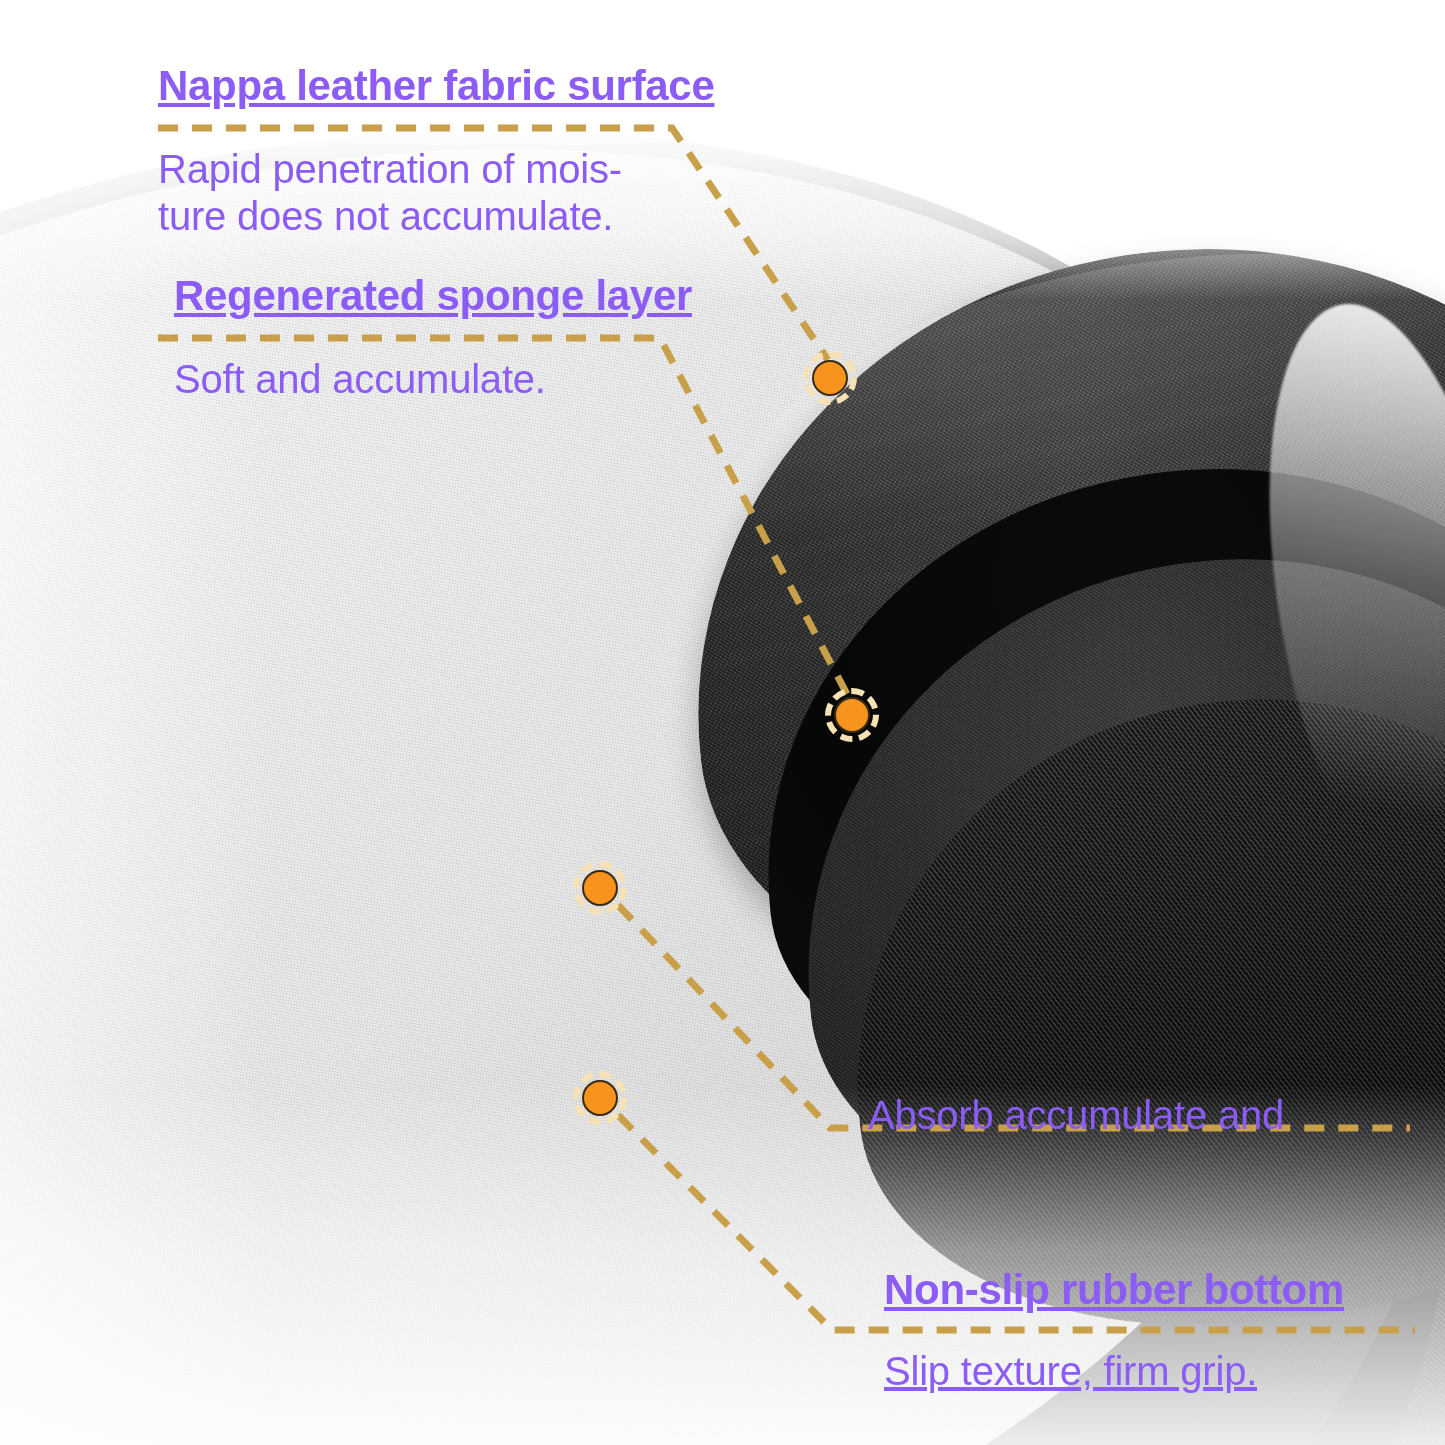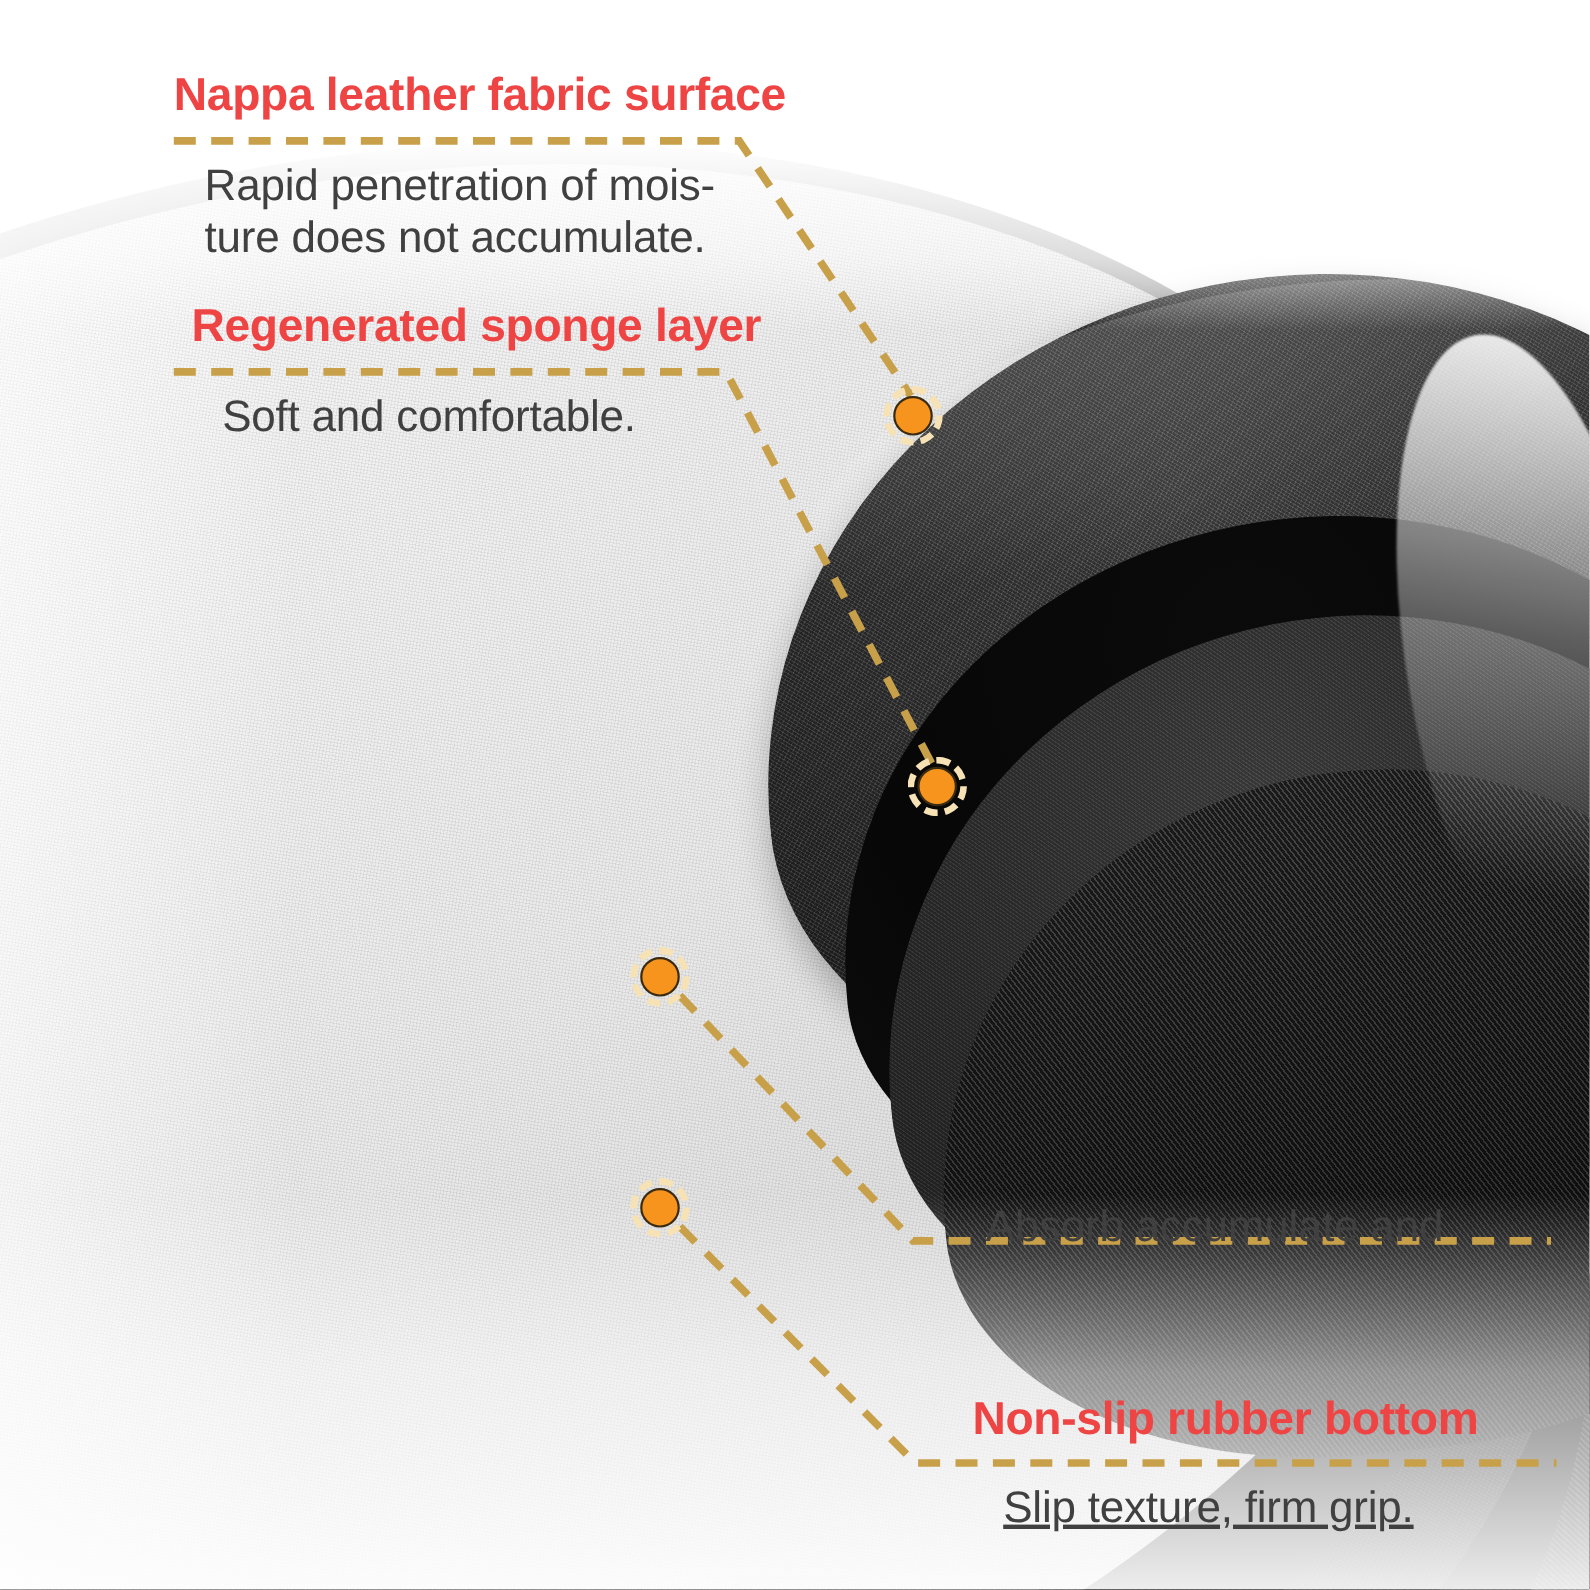--- a/index.html
+++ b/index.html
@@ -161,30 +161,30 @@
     background:linear-gradient(90deg,rgba(255,255,255,.55) 0%,rgba(255,255,255,0) 100%);
   }
 
   
   #overlay{position:absolute;inset:0;}
   svg.lines{position:absolute;left:0;top:0;width:1445px;height:1445px;overflow:visible;}
 
   .callout{position:absolute;}
   .c-title{
     font-weight:bold;
-    color:#ef4444;
+    color:#8b5cf6;
     letter-spacing:-.3px;
     white-space:nowrap;
     line-height:1.05;
+    text-decoration:underline;
   }
   .c-body{
-    color:#404040;
+    color:#8b5cf6;
     line-height:1.18;
     letter-spacing:-.2px;
-    margin-left:28px;
   }
 
   
   .marker{position:absolute;width:54px;height:54px;transform:translate(-50%,-50%);}
   .marker .ring{
     position:absolute;inset:0;border-radius:50%;
     border:6px dashed #f6e2b4;
     box-sizing:border-box;
   }
   .marker .core{
@@ -256,21 +256,21 @@
     </div>
 
     <div class="callout" style="left:158px;top:64px;width:700px;">
       <div class="c-title" style="font-size:42px;">Nappa leather fabric surface</div>
       <div class="c-body" style="font-size:40px;margin-top:38px;">Rapid penetration of mois-</div>
       <div class="c-body" style="font-size:40px;">ture does not accumulate.</div>
     </div>
 
     <div class="callout" style="left:174px;top:274px;width:700px;">
       <div class="c-title" style="font-size:42px;">Regenerated sponge layer</div>
-      <div class="c-body" style="font-size:40px;margin-top:38px;">Soft and comfortable.</div>
+      <div class="c-body" style="font-size:40px;margin-top:38px;">Soft and accumulate.</div>
     </div>
 
     <div class="callout" style="left:868px;top:1056px;width:560px;">
       <div class="c-body" style="font-size:40px;margin-top:36px;">Absorb accumulate and</div>
     </div>
 
     <div class="callout" style="left:884px;top:1268px;width:560px;">
       <div class="c-title" style="font-size:42px;">Non-slip rubber bottom</div>
       <div class="c-body" style="font-size:40px;margin-top:36px;text-decoration:underline;">Slip texture, firm grip.</div>
     </div>

